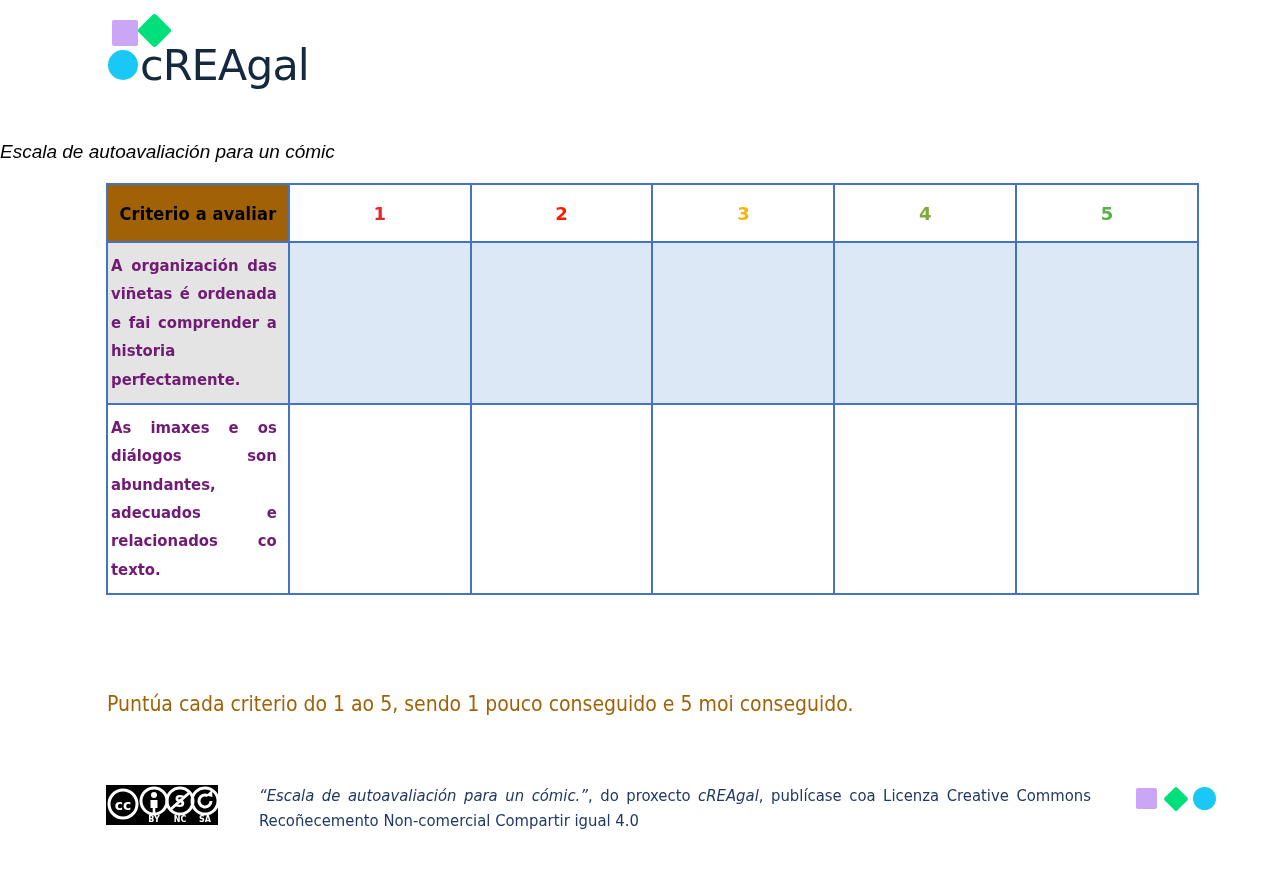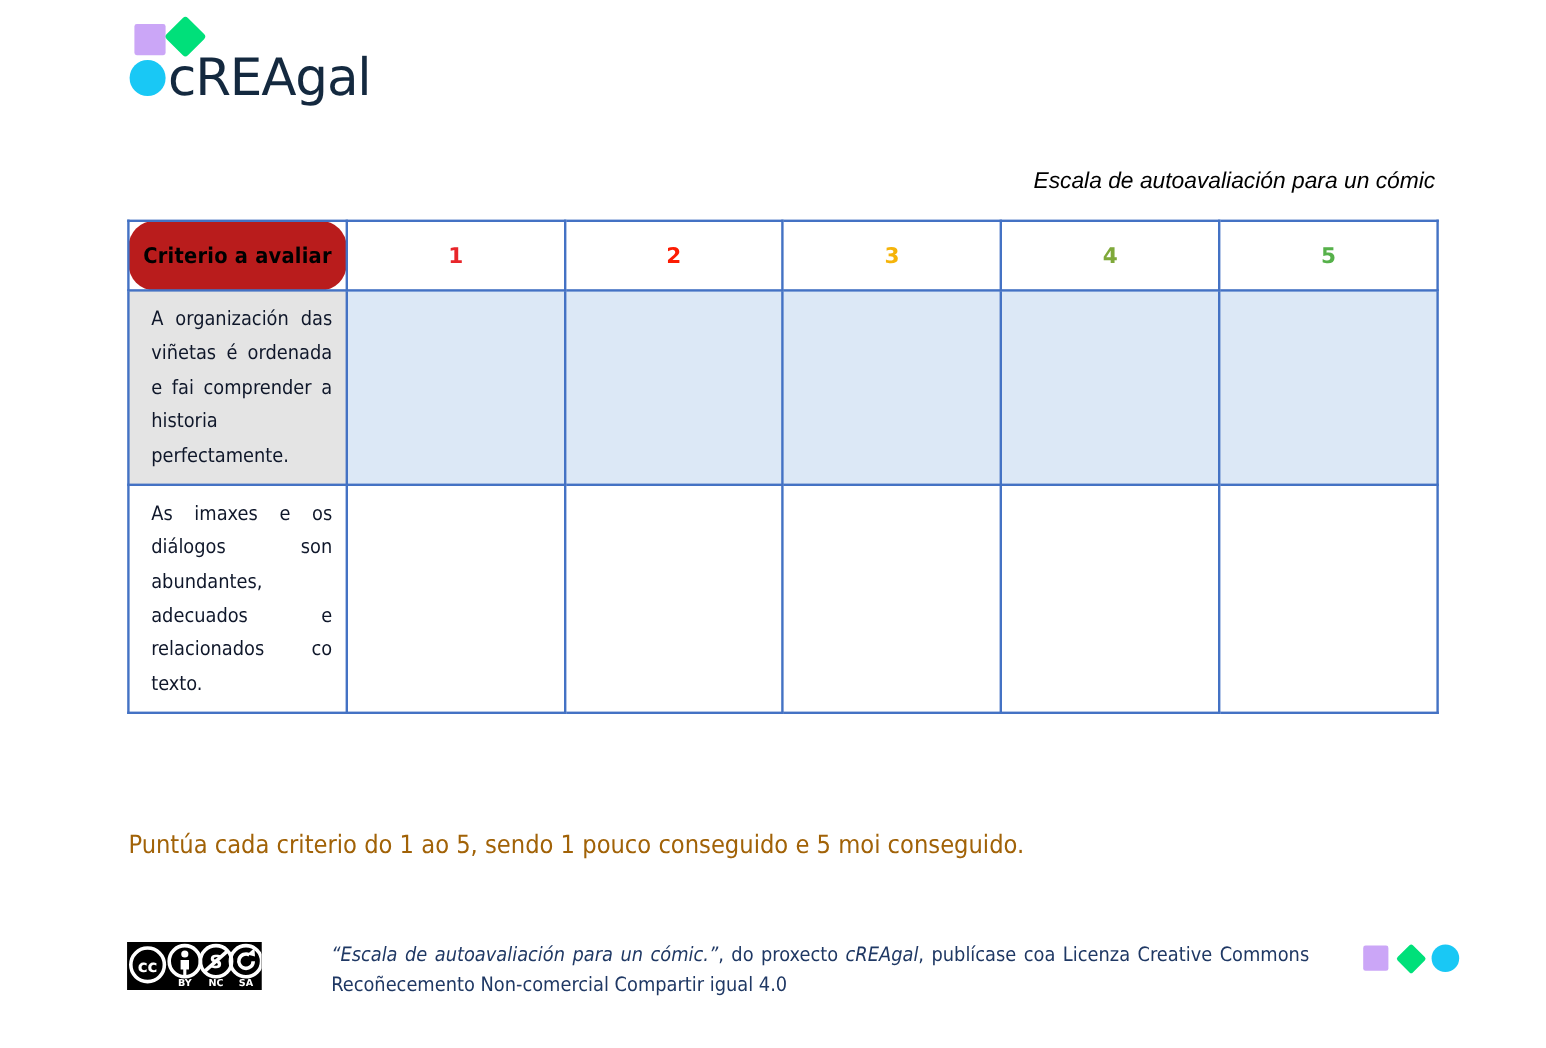--- a/index.html
+++ b/index.html
@@ -71,21 +71,21 @@
     line-height: 1;
     white-space: nowrap;
   }
 
   
   #doc-title {
     position: absolute;
     left: 0;
     top: 141px;
     width: 1196px;
-    text-align: right;
+    text-align: left;
     font-family: "Liberation Sans", sans-serif;
     font-style: italic;
     font-size: 19px;
     color: #000000;
     letter-spacing: 0px;
   }
 
   
   #scale-table {
     position: absolute;
@@ -95,44 +95,43 @@
     border-collapse: collapse;
     table-layout: fixed;
   }
   #scale-table td, #scale-table th {
     border: 2px solid #4472c4;
     padding: 0;
     vertical-align: middle;
   }
   #scale-table th.criterio-head {
     height: 58px;
-    background: #b91c1c;
+    background: #a16207;
     font-family: "DejaVu Sans Condensed", "Liberation Sans", sans-serif;
     font-size: 18px;
     font-weight: bold;
     color: #000000;
     letter-spacing: 0.2px;
-    border-radius: 22px;
   }
   #scale-table th.num-head {
     height: 58px;
     background: #ffffff;
     text-align: center;
     font-family: "DejaVu Sans", sans-serif;
     font-size: 18px;
     font-weight: bold;
   }
   #scale-table td.criterio-cell {
-    padding: 9px 11px 9px 18px;
+    padding: 9px 11px 9px 3px;
     text-align: justify;
     text-justify: inter-word;
     font-family: "DejaVu Sans Condensed", "Liberation Sans", sans-serif;
     font-size: 16.5px;
-    font-weight: normal;
-    color: #0f172a;
+    font-weight: bold;
+    color: #701a75;
     line-height: 1.72;
   }
   #scale-table td.rate-cell {
     width: 87px;
   }
   
   #scale-table tr.shade td.criterio-cell { background: #e4e4e4; }
   #scale-table tr.plain td.criterio-cell { background: #ffffff; }
   #scale-table tr.shade td.rate-cell { background: #dce8f6; }
   #scale-table tr.plain td.rate-cell { background: #ffffff; }
@@ -161,21 +160,21 @@
     flex: 0 0 auto;
     width: 112px;
     height: 40px;
     background: #000000;
     position: relative;
     margin-top: 2px;
   }
   #cc-badge svg { display: block; }
   #footer-text {
     flex: 1 1 auto;
-    margin-left: 19px;
+    margin-left: 2px;
     font-family: "DejaVu Sans Condensed", "Liberation Sans", sans-serif;
     font-size: 16.5px;
     color: #1f3864;
     line-height: 1.52;
     text-align: justify;
     text-justify: inter-word;
     padding-right: 2px;
   }
   #footer-text .it { font-style: italic; }
   #footer-shapes {

